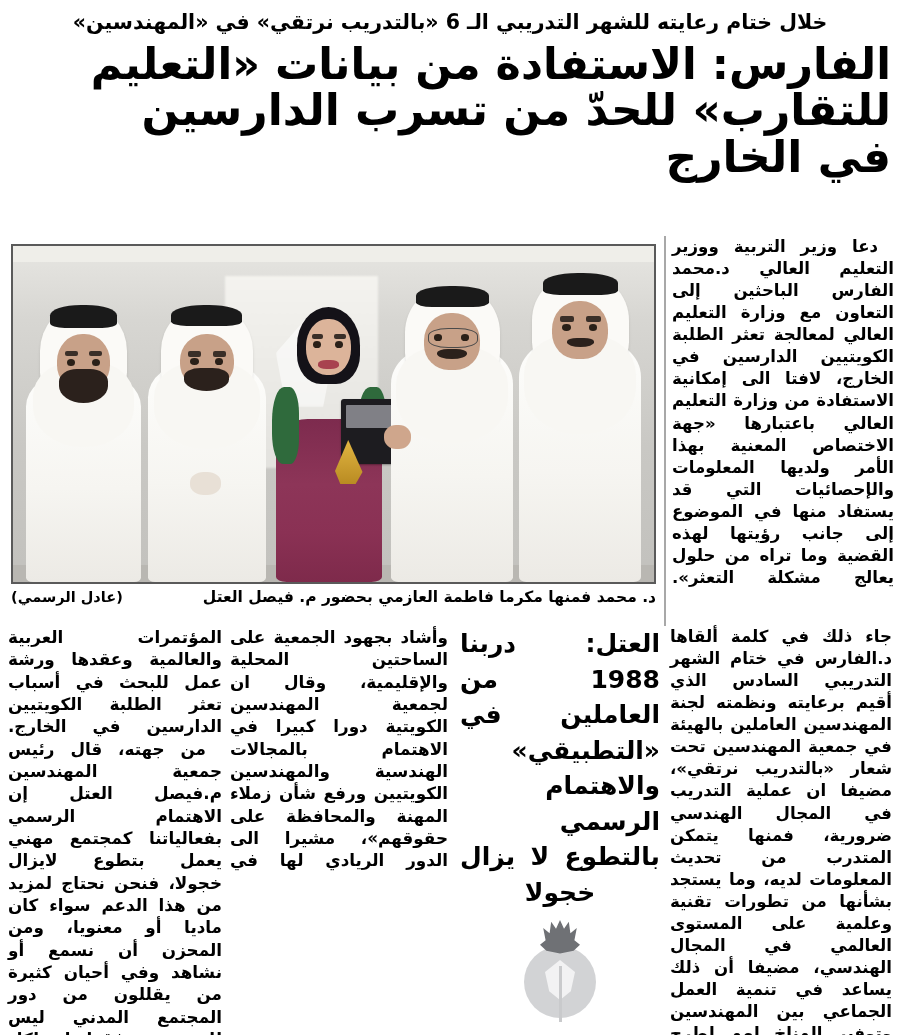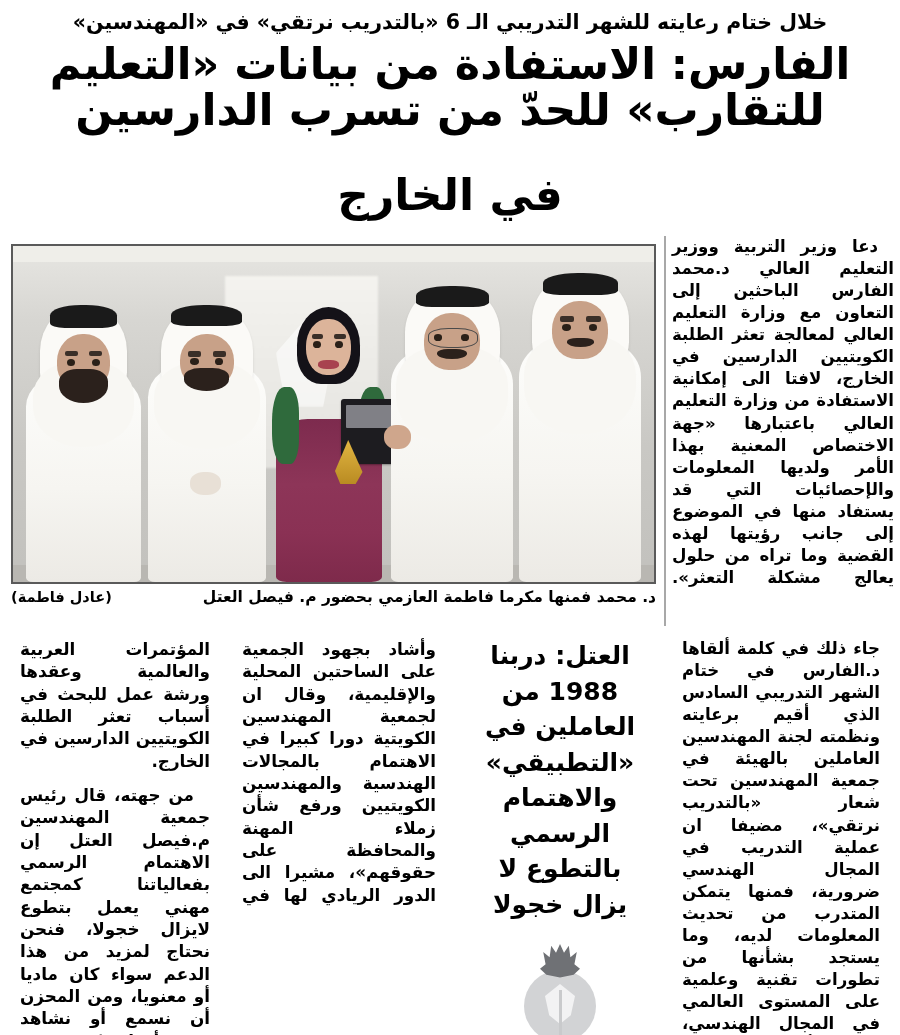--- a/index.html
+++ b/index.html
@@ -17,30 +17,30 @@
   .kicker{
     text-align:center;
     font-size:20.5px;
     font-weight:bold;
     line-height:1.2;
     letter-spacing:-0.3px;
     padding-top:10px;
     white-space:nowrap;
   }
   .headline{
-    text-align:center;
+    text-align:right;
     font-weight:bold;
     line-height:1.06;
     margin-top:7px;
     letter-spacing:-0.5px;
   }
   .hl-line{font-size:44px;white-space:nowrap;display:block;}
   .hl-line.l1{font-size:43px;}
   .hl-line.l2{font-size:44px;}
-  .hl-line.l3{font-size:44px;letter-spacing:0px;margin-top:38px;}
+  .hl-line.l3{font-size:44px;letter-spacing:0px;}
 
   
   .mid{position:absolute;left:0;top:236px;width:900px;height:388px;}
 
   .photo-wrap{
     position:absolute;left:11px;top:8px;width:645px;height:340px;
     border:2px solid #5a5a5a;
     box-sizing:border-box;
     overflow:hidden;
     background:#cfcfcb;
@@ -107,26 +107,26 @@
     font-size:16.6px;line-height:1.33;font-weight:bold;
     text-align:justify;text-align-last:justify;
     letter-spacing:-0.1px;
   }
   .rc-text p{margin:0;}
   .rc-text p.indent{text-indent:16px;}
 
   
   .bottom{position:absolute;left:0;top:626px;width:900px;height:409px;}
   .col{position:absolute;top:0;font-weight:bold;text-align:justify;text-align-last:justify;}
-  .col p{margin:12px;}
+  .col p{margin:0;}
   .col p.indent{text-indent:16px;}
 
   .col-a{right:8px;width:222px;font-size:16.6px;line-height:1.33;}  
   .col-quote{right:240px;width:200px;font-size:25px;line-height:1.42;
-             text-align:center;text-align-last:center;letter-spacing:-0.4px;}
+             text-align-last:center;letter-spacing:-0.4px;}
   .col-b{right:452px;width:218px;font-size:16.8px;line-height:1.33;}
   .col-c{right:678px;width:214px;font-size:16.8px;line-height:1.33;}
 
   
   .watermark{position:absolute;right:300px;top:238px;width:84px;height:96px;opacity:1;}
   .wm-circle{position:absolute;left:6px;top:26px;width:72px;height:72px;border-radius:50%;background:#d2d3d5;}
   .wm-flame{position:absolute;left:22px;top:0px;width:40px;height:44px;background:#6f7175;
      clip-path:polygon(50% 0%,60% 20%,72% 4%,76% 30%,92% 18%,86% 46%,100% 56%,84% 70%,
                        50% 76%,16% 70%,0 56%,14% 46%,8% 18%,24% 30%,28% 4%,40% 20%);}
   .wm-nib{position:absolute;left:27px;top:40px;width:30px;height:40px;background:#f2f2f3;
@@ -223,21 +223,21 @@
           <div class="brow" style="left:55%;top:14%;width:12%;height:2%;"></div>
           <div class="eye" style="left:35%;top:16.6%;width:7%;height:2.2%;"></div>
           <div class="eye" style="left:57%;top:16.6%;width:7%;height:2.2%;"></div>
           <div class="beard" style="left:39%;top:21%;width:22%;height:3%;"></div>
         </div>
       </div>
     </div>
 
     <div class="caption-row">
       <span>د. محمد فمنها مكرما فاطمة العازمي بحضور م. فيصل العتل</span>
-      <span class="credit">(عادل فاطمة)</span>
+      <span class="credit">(عادل الرسمي)</span>
     </div>
   </div>
 
   <div class="divider"></div>
 
   <div class="right-col">
     <div class="rc-text">
       <p class="indent">دعا وزير التربية ووزير التعليم العالي د.محمد الفارس الباحثين إلى التعاون مع وزارة التعليم العالي لمعالجة تعثر الطلبة الكويتيين الدارسين في الخارج، لافتا الى إمكانية الاستفادة من وزارة التعليم العالي باعتبارها «جهة الاختصاص المعنية بهذا الأمر ولديها المعلومات والإحصائيات التي قد يستفاد منها في الموضوع إلى جانب رؤيتها لهذه القضية وما تراه من حلول يعالج مشكلة التعثر».</p>
     </div>
   </div>

